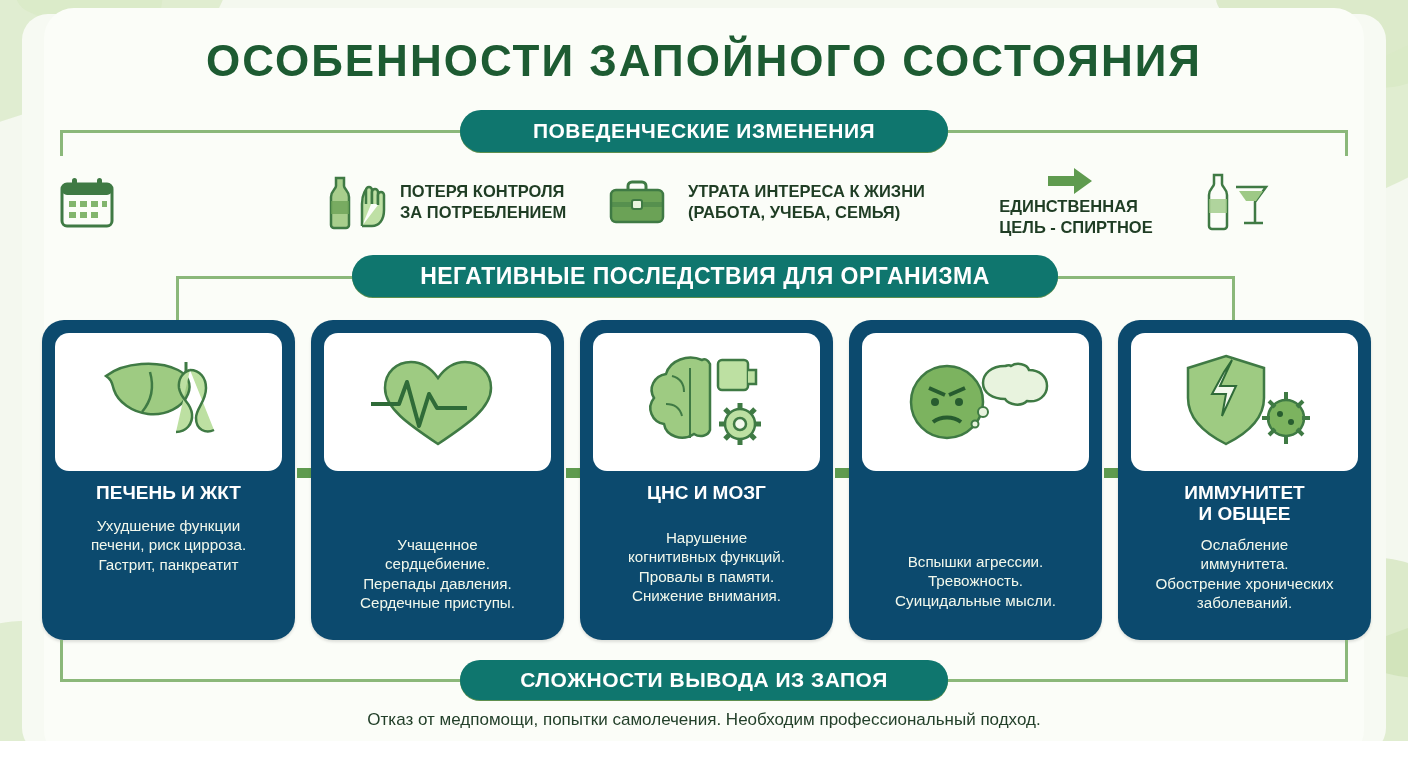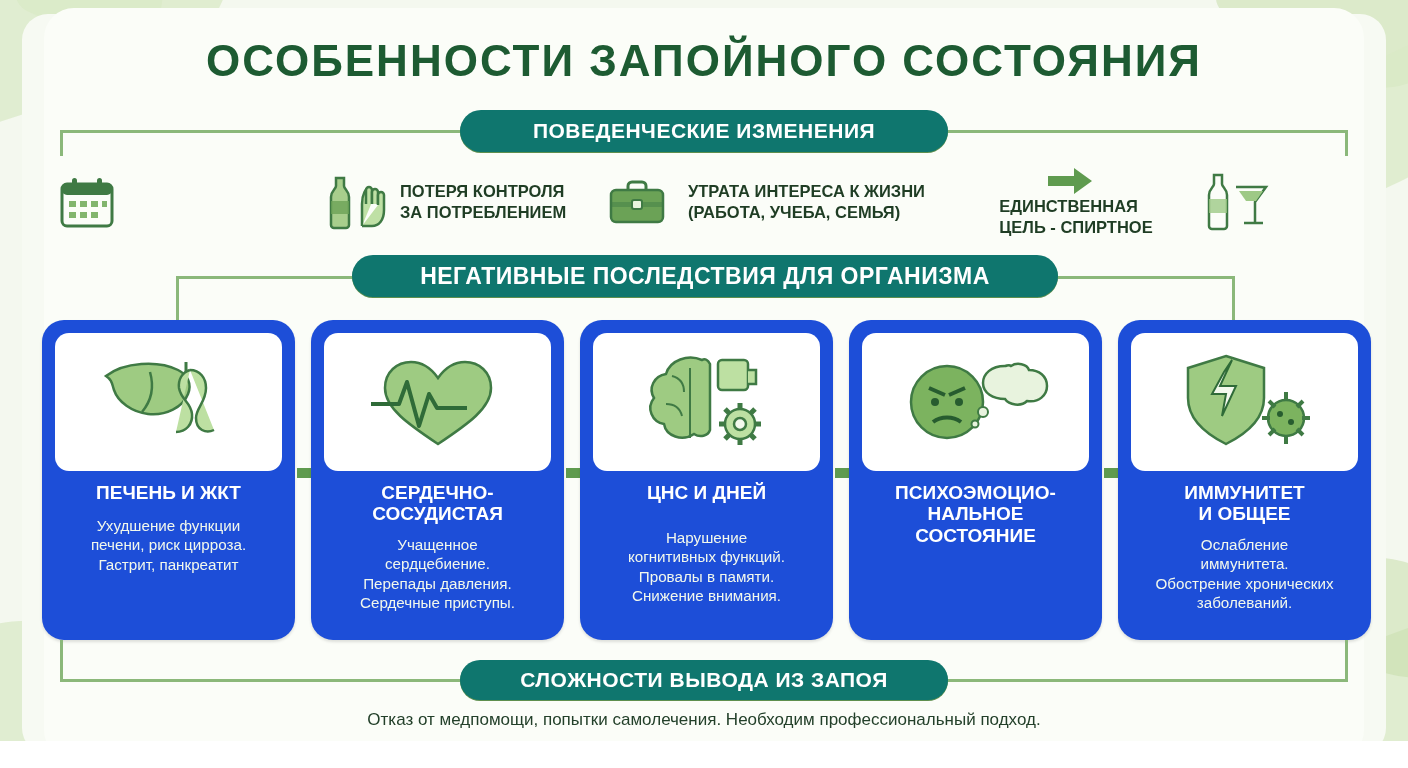--- a/index.html
+++ b/index.html
@@ -76,21 +76,21 @@
     white-space:pre-line;
   }
   .behav-icon { margin-right:10px; flex:0 0 auto; }
 
   
   .cards {
     position:absolute; left:42px; top:320px; width:1330px; height:320px;
   }
   .card {
     position:absolute; top:0; width:253px; height:320px;
-    background:#1d4ed8;
+    background:#0c4a6e;
     border-radius:22px;
     box-shadow:0 2px 3px rgba(0,0,0,.12);
   }
   .card .pic {
     position:absolute; left:13px; top:13px; width:227px; height:138px;
     background:#ffffff; border-radius:14px;
     display:flex; align-items:center; justify-content:center;
   }
   .card .cname {
     position:absolute; left:10px; top:162px; width:233px;
@@ -243,22 +243,20 @@
 
     <div class="card" style="left:269px;">
       <div class="pic">
         <span>
           <svg width="150" height="112" viewBox="0 0 150 112">
             <path d="M75 98C45 78 22 62 22 42 22 26 34 16 48 16c11 0 20 6 27 16 7-10 16-16 27-16 14 0 26 10 26 26 0 20-23 36-53 56z" fill="#9ecb82" stroke="#3f7a44" stroke-width="2.5"></path>
             <path d="M8 58h28l8-22 12 44 10-32 8 14h30" fill="none" stroke="#2f6b38" stroke-width="4" stroke-linejoin="round"></path>
           </svg>
         </span>
       </div>
-      <div class="cname">СЕРДЕЧНО-
-СОСУДИСТАЯ</div>
       <div class="cdesc" style="top:215px;">Учащенное
 сердцебиение.
 Перепады давления.
 Сердечные приступы.</div>
     </div>
     <div class="arrow" style="left:524px;">
       <svg width="34" height="26" viewBox="0 0 34 26">
           <path d="M0 8h18V1l15 12-15 12v-7H0z" fill="#5f9b4f"></path>
         </svg>
     </div>
@@ -272,21 +270,21 @@
             <rect x="86" y="14" width="30" height="30" rx="4" fill="#bde0a2" stroke="#3f7a44" stroke-width="2.5"></rect>
             <path d="M116 24h8v14h-8" fill="#bde0a2" stroke="#3f7a44" stroke-width="2.5"></path>
             <circle cx="108" cy="78" r="15" fill="#bde0a2" stroke="#3f7a44" stroke-width="2.5"></circle>
             <circle cx="108" cy="78" r="6" fill="#f3f9ed" stroke="#3f7a44" stroke-width="2.5"></circle>
             <g stroke="#3f7a44" stroke-width="5">
               <path d="M108 57v6M108 93v6M87 78h6M123 78h6M93 63l4 4M119 89l4 4M123 63l-4 4M97 89l-4 4"></path>
             </g>
           </svg>
         </span>
       </div>
-      <div class="cname">ЦНС И ДНЕЙ</div>
+      <div class="cname">ЦНС И МОЗГ</div>
       <div class="cdesc" style="top:208px;">Нарушение
 когнитивных функций.
 Провалы в памяти.
 Снижение внимания.</div>
     </div>
     <div class="arrow" style="left:793px;">
       <svg width="34" height="26" viewBox="0 0 34 26">
           <path d="M0 8h18V1l15 12-15 12v-7H0z" fill="#5f9b4f"></path>
         </svg>
     </div>
@@ -299,23 +297,23 @@
             <path d="M28 42l16 7M64 42l-16 7" stroke="#275c2f" stroke-width="4" fill="none"></path>
             <circle cx="34" cy="56" r="4" fill="#275c2f"></circle>
             <circle cx="58" cy="56" r="4" fill="#275c2f"></circle>
             <path d="M32 76c8-6 20-6 28 0" fill="none" stroke="#275c2f" stroke-width="4"></path>
             <path d="M104 20c-14 0-22 8-22 17 0 10 10 16 22 16 4 6 16 8 22 2 12 2 20-6 20-15 0-10-8-16-18-16-2-6-12-8-18-4-2-2-4 0-6 0z" fill="#e8f3de" stroke="#3f7a44" stroke-width="2.5"></path>
             <circle cx="82" cy="66" r="5" fill="#e8f3de" stroke="#3f7a44" stroke-width="2"></circle>
             <circle cx="74" cy="78" r="3.5" fill="#e8f3de" stroke="#3f7a44" stroke-width="2"></circle>
           </svg>
         </span>
       </div>
-      <div class="cname">ПСИХОЭМОЦИО-
-НАЛЬНОЕ
-СОСТОЯНИЕ</div>
+      <div class="cdesc" style="top:232px;">Вспышки агрессии.
+Тревожность.
+Суицидальные мысли.</div>
     </div>
     <div class="arrow" style="left:1062px;">
       <svg width="34" height="26" viewBox="0 0 34 26">
           <path d="M0 8h18V1l15 12-15 12v-7H0z" fill="#5f9b4f"></path>
         </svg>
     </div>
 
     <div class="card" style="left:1076px;">
       <div class="pic">
         <span>

